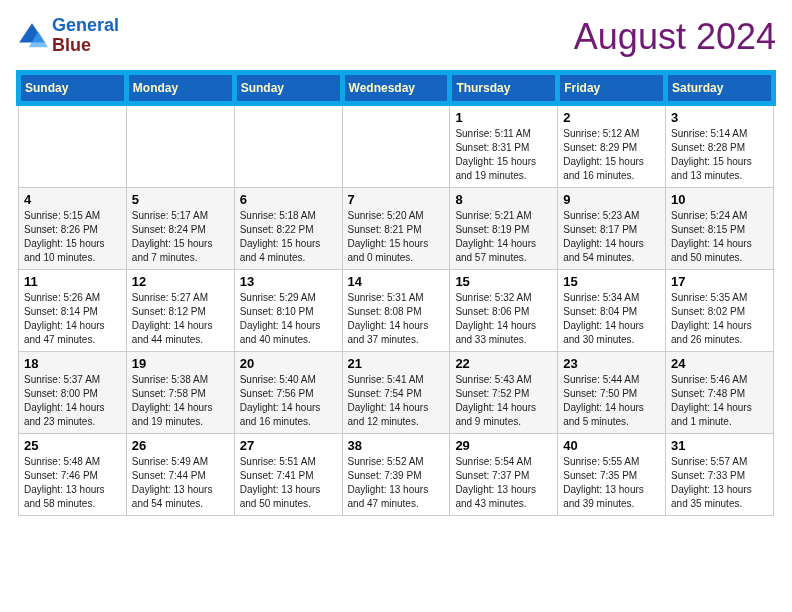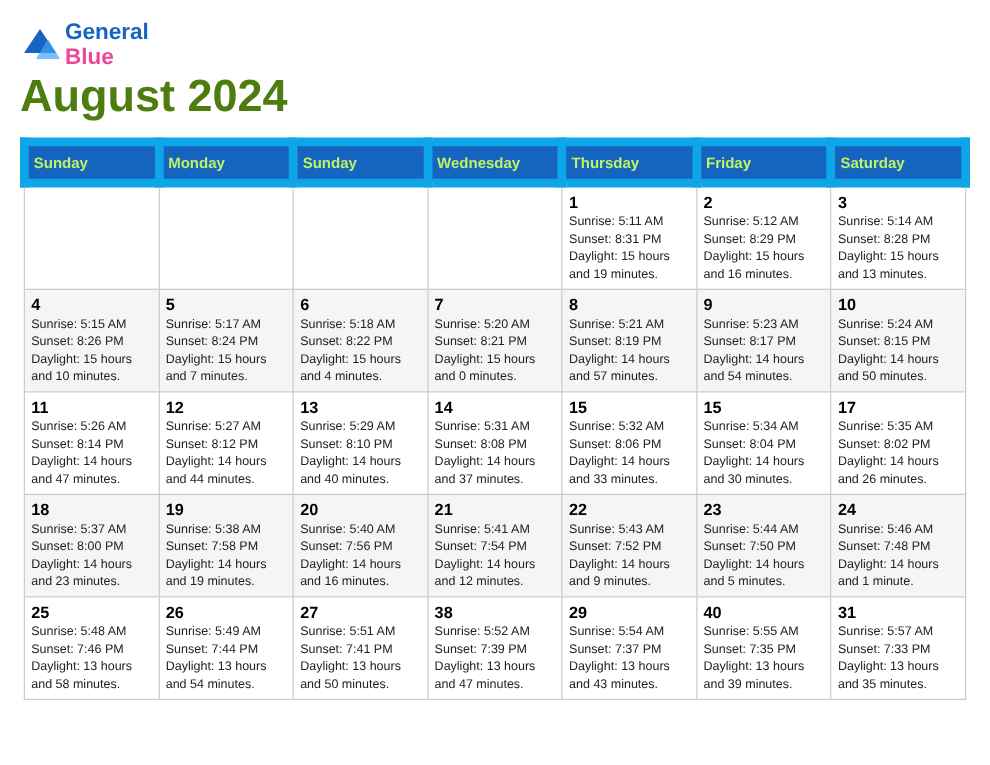--- a/index.html
+++ b/index.html
@@ -8,21 +8,20 @@
       background: #fff;
       width: 792px;
       min-height: 612px;
       padding: 16px;
     }
     .header {
       display: flex;
       justify-content: space-between;
       align-items: flex-start;
       margin-bottom: 12px;
-      flex-direction: column;
     }
     .logo {
       display: flex;
       align-items: center;
       gap: 4px;
     }
     .logo-text {
       font-size: 18px;
       font-weight: bold;
       color: #1a1a2e;
@@ -33,40 +32,40 @@
     }
     .logo-icon {
       width: 32px;
       height: 32px;
     }
     .title-block {
       text-align: right;
     }
     .month-title {
       font-size: 36px;
-      font-weight: bold;
-      color: #4d7c0f;
+      font-weight: normal;
+      color: #701a75;
     }
     .location {
       font-size: 14px;
       color: #333;
     }
     .calendar {
       width: 100%;
       border-collapse: collapse;
       font-size: 11px;
     }
     .calendar th {
       background: #1565c0;
-      color: #bef264;
+      color: #fef9c3;
       padding: 6px 4px;
       text-align: left;
       font-weight: bold;
       font-size: 12px;
-      border: 7px solid #0ea5e9;
+      border: 5px solid #0ea5e9;
     }
     .calendar td {
       border: 1px solid #ccc;
       vertical-align: top;
       padding: 4px 5px;
       width: calc(100% / 7);
       min-height: 80px;
       background: #fff;
     }
     .calendar tr:nth-child(even) td {
@@ -91,21 +90,21 @@
 <body>
 
 <div class="header">
   <div class="logo">
     <svg class="logo-icon" viewBox="0 0 40 40">
       <polygon points="20,4 36,28 4,28" fill="#1565c0"></polygon>
       <polygon points="28,14 40,34 16,34" fill="#42a5f5" opacity="0.7"></polygon>
     </svg>
     <div class="logo-text">
       <div><span>General</span></div>
-      <div><span style="color:#ec4899">Blue</span></div>
+      <div><span style="color:#7f1d1d">Blue</span></div>
     </div>
   </div>
   <div class="title-block">
     <div class="month-title">August 2024</div>
   </div>
 </div>
 
 <table class="calendar">
   <thead>
     <tr>

